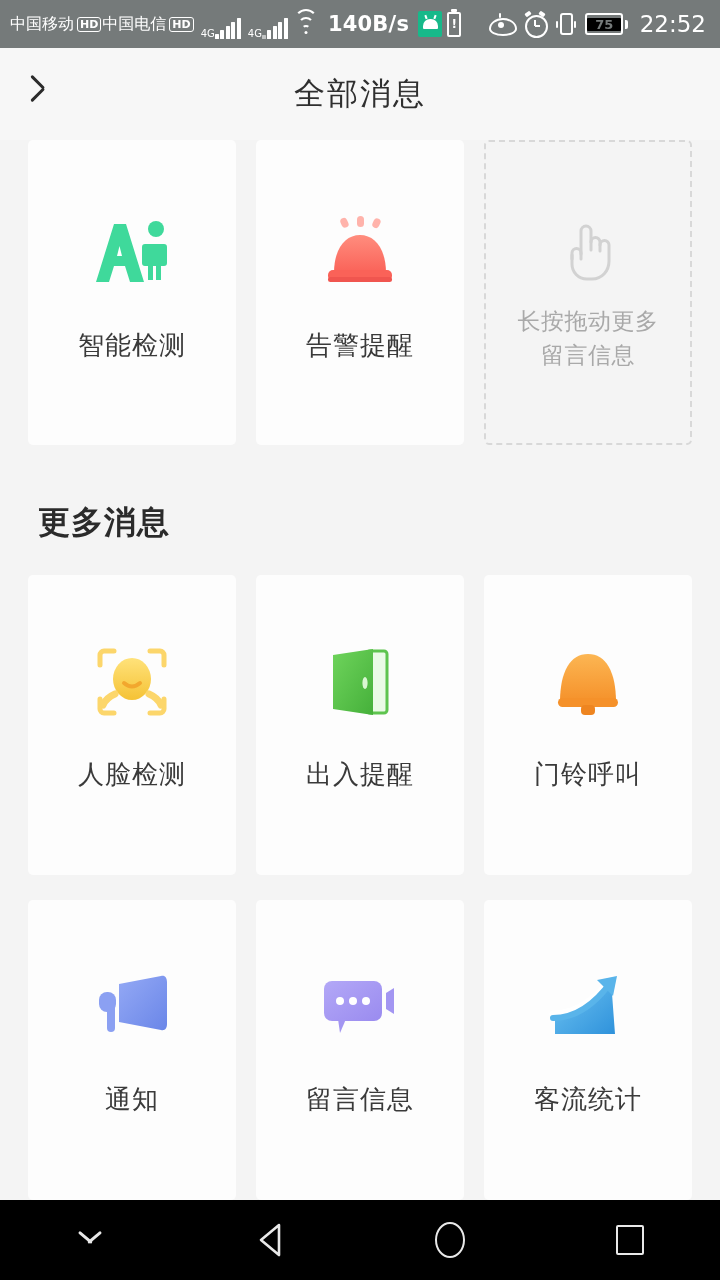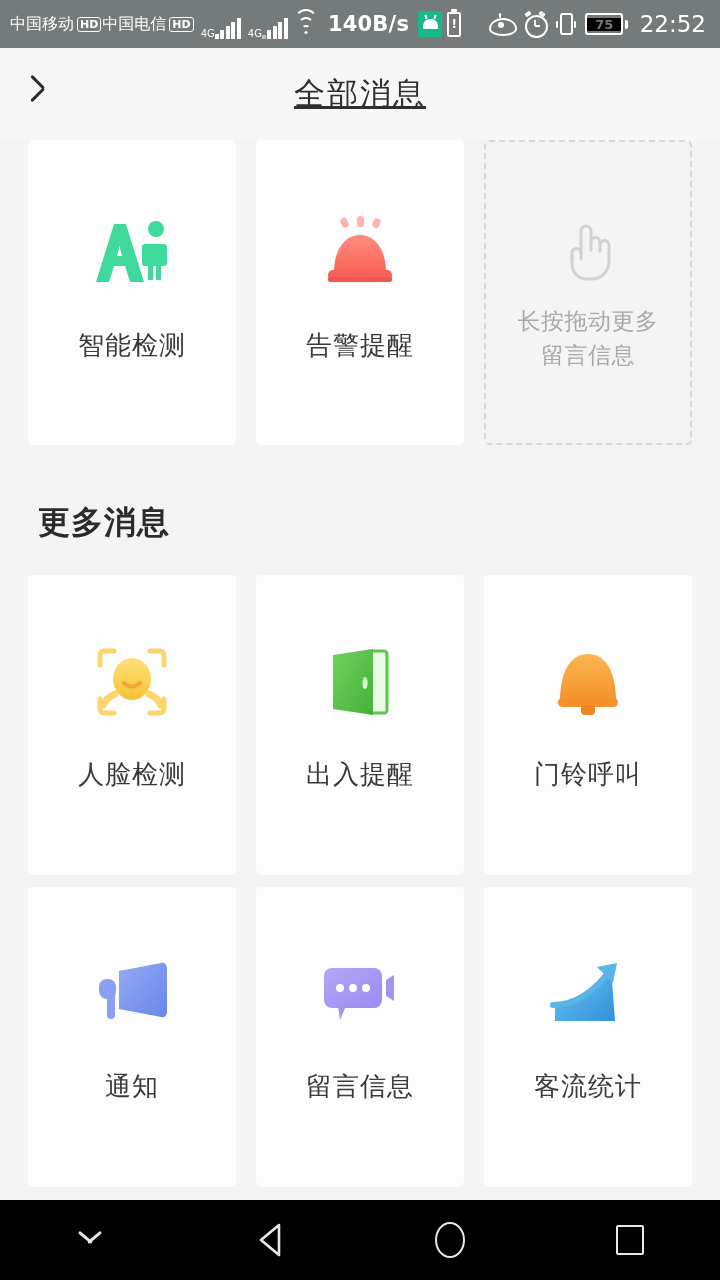--- a/index.html
+++ b/index.html
@@ -90,21 +90,21 @@
   
   .titlebar { height:92px; background:#f7f7f7; position:relative;
               display:flex; align-items:center; }
   .back-btn { position:absolute; left:18px; top:0; bottom:0; width:62px;
               display:flex; align-items:center; justify-content:center; cursor:pointer; }
   .chev-left { width:17px; height:30px; position:relative; }
   .chev-left::before, .chev-left::after { content:""; position:absolute; left:3px;
     width:18px; height:3px; background:#2b2b2b; border-radius:2px; }
   .chev-left::before { top:8px;  transform:rotate(135deg); transform-origin:left center; }
   .chev-left::after  { top:8px;  transform:rotate(-135deg); transform-origin:left center; }
-  .page-title { width:100%; text-align:center; font-size:31px; color:#2f2f2f; letter-spacing:2px;text-decoration:underline; }
+  .page-title { width:100%; text-align:center; font-size:31px; color:#2f2f2f; letter-spacing:2px; }
 
   
   .content { padding:0 0 0 0; background:#f4f4f4; height:1140px; }
   .grid { display:grid; grid-template-columns:repeat(3,1fr); gap:20px; padding:0 28px; }
   .card {
     background:#fdfdfd; border-radius:5px; height:305px;
     display:flex; flex-direction:column; align-items:center;
     padding-top:70px; cursor:pointer;
   }
   .card .icon-wrap { height:86px; display:flex; align-items:center; justify-content:center; }
@@ -112,21 +112,21 @@
 
   .card.dropzone {
     background:transparent; border:2px dashed #d8d8d8; padding-top:66px;
   }
   .dropzone .dz-text { margin-top:10px; font-size:23px; color:#a9a9a9;
     line-height:34px; text-align:center; letter-spacing:.5px; }
 
   .section-title { font-size:32px; font-weight:bold; color:#2b2b2b;
     padding:56px 0 30px 38px; letter-spacing:1px; }
 
-  .grid2 { display:grid; grid-template-columns:repeat(3,1fr); gap:12px 20px; padding:0 28px; }
+  .grid2 { display:grid; grid-template-columns:repeat(3,1fr); gap:25px 20px; padding:0 28px; }
   .grid2 .card { height:300px; padding-top:64px; }
 
   
   .icon-wrap svg { display:block; }
 
   
   .navbar { position:absolute; left:0; bottom:0; width:720px; height:80px;
             background:#000; display:flex; align-items:center; }
   .navbar .nav-slot { flex:1; display:flex; align-items:center; justify-content:center;
             cursor:pointer; height:100%; }

